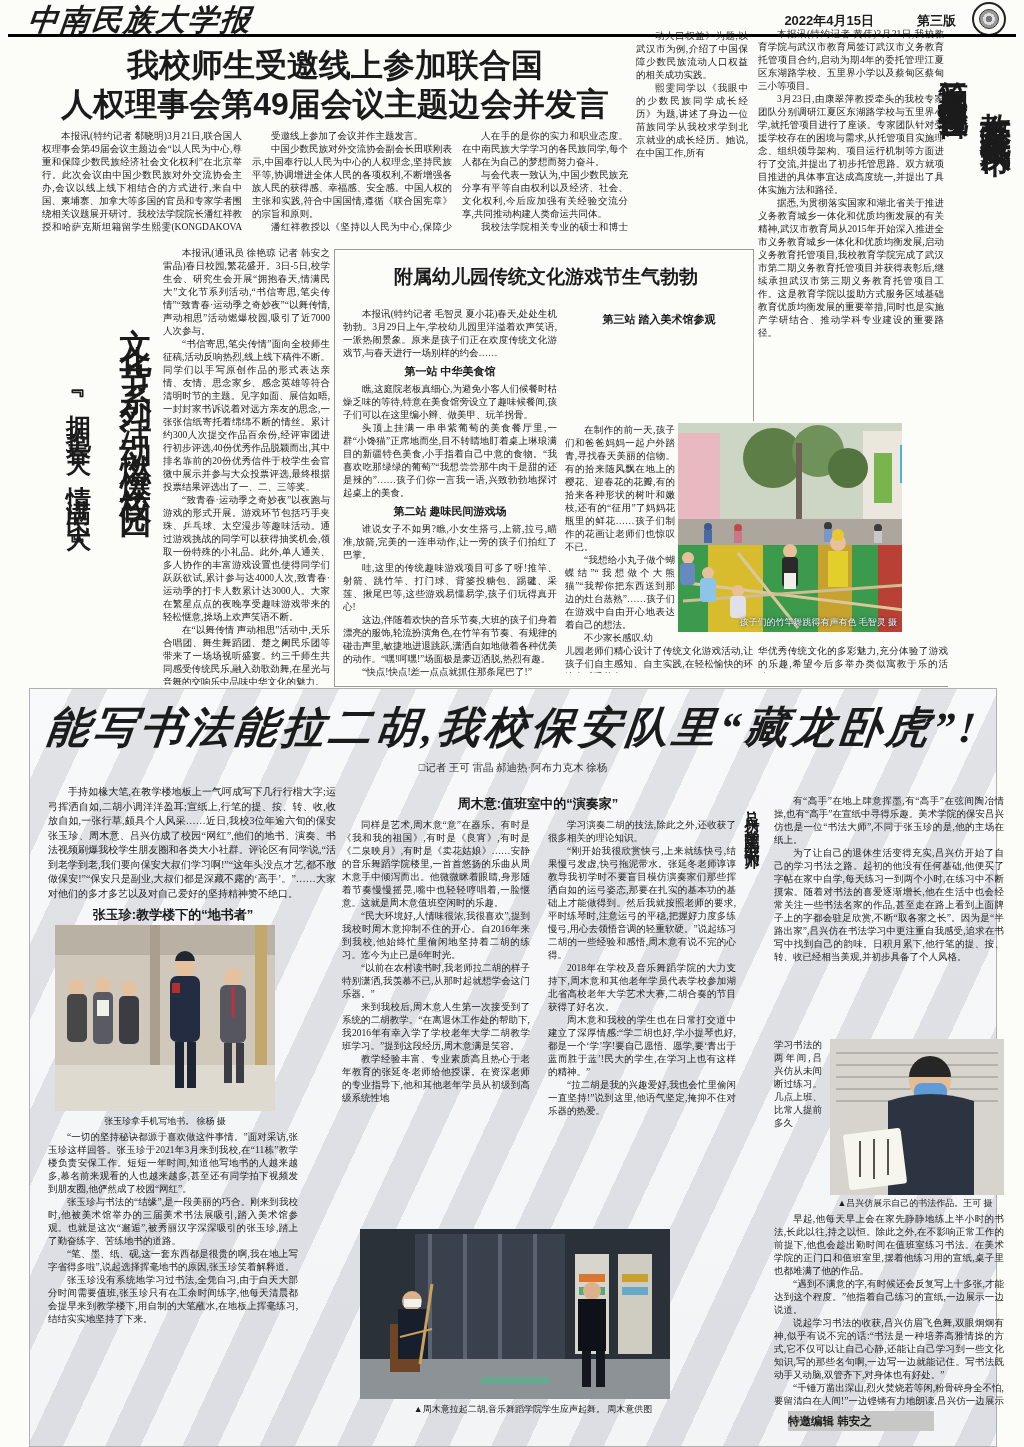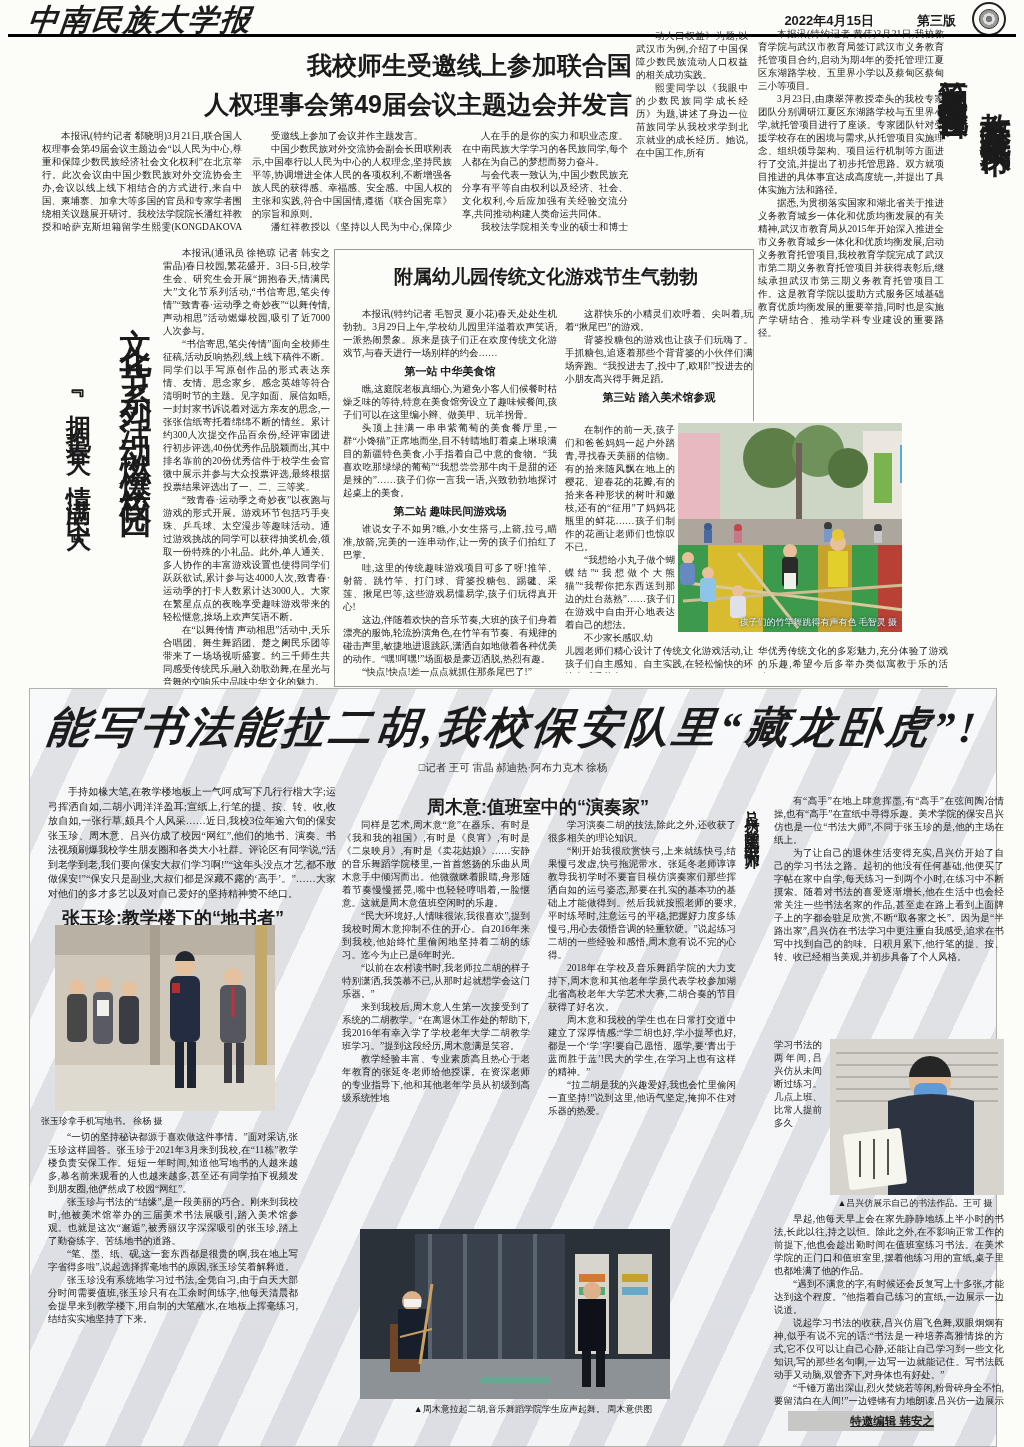--- a/index.html
+++ b/index.html
@@ -5,21 +5,21 @@
   html,body{margin:0;padding:0;background:#888;}
   .page{position:relative;width:1024px;height:1447px;background:#fcfcf9;overflow:hidden;
         font-family:"Liberation Serif",serif;color:#1b1b1b;margin:0 auto;}
   .abs{position:absolute;}
   .col{font-size:9.5px;line-height:13px;text-align:justify;overflow:hidden;}
   .col p{margin:0;text-indent:2em;}
   .vtext{writing-mode:vertical-rl;}
   .hl{font-family:"Liberation Sans",sans-serif;font-weight:bold;}
   .station{font-family:"Liberation Sans",sans-serif;font-weight:bold;font-size:11px;
            text-align:center;margin:5px 0;}
-  .subhead{font-family:"Liberation Sans",sans-serif;font-weight:bold;font-size:18px;text-align:center;}
+  .subhead{font-family:"Liberation Sans",sans-serif;font-weight:bold;font-size:13px;text-align:center;}
   .caption{font-size:9px;line-height:12px;}
   .rule{background:#000;}
   .thinline{background:#9a9a96;}
   .photo{overflow:hidden;}
   .brush{font-style:italic;transform:skewX(-6deg);}
   .featurebox{background:
      repeating-linear-gradient(115deg,rgba(255,255,255,.5) 0 38px,rgba(205,208,214,.45) 38px 70px),
      linear-gradient(180deg,#f1f2f4,#e7e9ed);
      border:1px solid #b0b0ac;}
 </style>
@@ -31,21 +31,21 @@
   <div class="abs brush hl" style="left:28px;top:0px;font-size:30px;letter-spacing:2px;">中南民族大学报</div>
   <div class="abs hl" style="right:150px;top:12px;font-size:13px;">2022年4月15日</div>
   <div class="abs hl" style="right:68px;top:12px;font-size:13px;">第三版</div>
   <div class="abs" style="right:18px;top:2px;width:30px;height:30px;border-radius:50%;
        border:2px solid #222;display:flex;align-items:center;justify-content:center;">
     <div style="width:18px;height:18px;border-radius:50%;border:1px solid #333;background:
          radial-gradient(circle at 50% 50%, #777 0 3px, #ddd 3px 6px, #999 6px 9px);"></div>
   </div>
   <div class="abs rule" style="left:8px;top:34px;width:1008px;height:3px;"></div>
 
-  <div class="abs hl" style="left:38px;top:46px;width:594px;text-align:right;font-size:25px;line-height:39px;">
+  <div class="abs hl" style="left:38px;top:46px;width:594px;text-align:center;font-size:32px;line-height:39px;">
     <div>我校师生受邀线上参加联合国</div>
     <div>人权理事会第49届会议主题边会并发言</div>
   </div>
   <div class="abs col" style="left:42px;top:130px;width:200px;height:104px;">
       <p>本报讯(特约记者 郗晓明)3月21日,联合国人权理事会第49届会议主题边会“以人民为中心,尊重和保障少数民族经济社会文化权利”在北京举行。此次会议由中国少数民族对外交流协会主办,会议以线上线下相结合的方式进行,来自中国、柬埔寨、加拿大等多国的官员和专家学者围绕相关议题展开研讨。我校法学院院长潘红祥教授和哈萨克斯坦籍留学生熙雯(KONGDAKOVA TATYANA)</p>
     </div>
   <div class="abs col" style="left:252px;top:130px;width:200px;height:104px;">
       <p>受邀线上参加了会议并作主题发言。</p>
       <p>中国少数民族对外交流协会副会长田联刚表示,中国奉行以人民为中心的人权理念,坚持民族平等,协调增进全体人民的各项权利,不断增强各族人民的获得感、幸福感、安全感。中国人权的主张和实践,符合中国国情,遵循《联合国宪章》的宗旨和原则。</p>
       <p>潘红祥教授以《坚持以人民为中心,保障少数民族流</p>
@@ -96,24 +96,20 @@
     <div class="station">第二站 趣味民间游戏场</div>
     <div>
         <p>谁说女子不如男?瞧,小女生搭弓,上箭,拉弓,瞄准,放箭,完美的一连串动作,让一旁的孩子们拍红了巴掌。</p>
         <p>哇,这里的传统趣味游戏项目可多了呀!推竿、射箭、跳竹竿、打门球、背篓投糖包、踢毽、采莲、揪尾巴等,这些游戏易懂易学,孩子们玩得真开心!</p>
         <p>这边,伴随着欢快的音乐节奏,大班的孩子们身着漂亮的服饰,轮流扮演角色,在竹竿有节奏、有规律的碰击声里,敏捷地进退跳跃,潇洒自如地做着各种优美的动作。“嘿!呵嘿!”场面极是豪迈洒脱,热烈有趣。</p>
         <p>“快点!快点!差一点点就抓住那条尾巴了!”</p>
       </div>
   </div>
 
   <div class="abs col" style="left:565px;top:308px;width:188px;height:114px;">
-    <div>
-        <p>这群快乐的小精灵们欢呼着、尖叫着,玩着“揪尾巴”的游戏。</p>
-        <p>背篓投糖包的游戏也让孩子们玩嗨了。手抓糖包,追逐着那些个背背篓的小伙伴们满场奔跑。“我投进去了,投中了,欧耶!”投进去的小朋友高兴得手舞足蹈。</p>
-      </div>
     <div class="station">第三站 踏入美术馆参观</div>
   </div>
   <div class="abs col" style="left:565px;top:424px;width:110px;height:218px;">
       <p>在制作的前一天,孩子们和爸爸妈妈一起户外踏青,寻找春天美丽的信物。有的拾来随风飘在地上的樱花、迎春花的花瓣,有的拾来各种形状的树叶和嫩枝,还有的“征用”了妈妈花瓶里的鲜花……孩子们制作的花画让老师们也惊叹不已。</p>
       <p>“我想给小丸子做个蝴蝶结”“我想做个大熊猫”“我帮你把东西送到那边的灶台蒸熟”……孩子们在游戏中自由开心地表达着自己的想法。</p>
       <p>不少家长感叹,幼</p>
     </div>
   <div class="abs col" style="left:565px;top:645px;width:188px;height:28px;"><span>儿园老师们精心设计了传统文化游戏活动,让孩子们自主感知、自主实践,在轻松愉快的环境中感受着中</span></div>
   <div class="abs col" style="left:758px;top:645px;width:190px;height:28px;"><span>华优秀传统文化的多彩魅力,充分体验了游戏的乐趣,希望今后多举办类似寓教于乐的活动。</span></div>
 
@@ -205,21 +201,21 @@
         </g>
         <g>
           <circle cx="178" cy="52" r="9" fill="#e5c1a0"></circle>
           <rect x="165" y="60" width="26" height="58" rx="6" fill="#56565e"></rect>
           <line x1="178" y1="62" x2="178" y2="92" stroke="#c03040" stroke-width="3"></line>
           <rect x="169" y="118" width="8" height="40" fill="#3c3c44"></rect>
             <rect x="181" y="118" width="8" height="40" fill="#3c3c44"></rect>
         </g>
       </svg>
     </div>
-    <div class="abs caption" style="left:11px;top:426px;width:220px;">张玉珍拿手机写地书。 徐杨 摄</div>
+    <div class="abs caption" style="left:25px;top:426px;width:220px;text-align:center;">张玉珍拿手机写地书。 徐杨 摄</div>
     <div class="abs col" style="left:18px;top:442px;width:250px;height:302px;">
         <p>“一切的坚持秘诀都源于喜欢做这件事情。”面对采访,张玉珍这样回答。张玉珍于2021年3月来到我校,在“11栋”教学楼负责安保工作。短短一年时间,知道他写地书的人越来越多,慕名前来观看的人也越来越多,甚至还有同学拍下视频发到朋友圈,他俨然成了校园“网红”。</p>
         <p>张玉珍与书法的“结缘”,是一段美丽的巧合。刚来到我校时,他被美术馆举办的三届美术书法展吸引,踏入美术馆参观。也就是这次“邂逅”,被秀丽汉字深深吸引的张玉珍,踏上了勤奋练字、苦练地书的道路。</p>
         <p>“笔、墨、纸、砚,这一套东西都是很贵的啊,我在地上写字省得多啦”,说起选择挥毫地书的原因,张玉珍笑着解释道。</p>
         <p>张玉珍没有系统地学习过书法,全凭自习,由于白天大部分时间需要值班,张玉珍只有在工余时间练字,他每天清晨都会提早来到教学楼下,用自制的大笔蘸水,在地板上挥毫练习,结结实实地坚持了下来。</p>
       </div>
 
     <div class="abs subhead" style="left:312px;top:106px;width:392px;">周木意:值班室中的“演奏家”</div>
     <div class="abs col" style="left:312px;top:130px;width:188px;height:404px;">
         <p>同样是艺术,周木意“意”在器乐。有时是《我和我的祖国》,有时是《良宵》,有时是《二泉映月》,有时是《卖花姑娘》……安静的音乐舞蹈学院楼里,一首首悠扬的乐曲从周木意手中倾泻而出。他微微眯着眼睛,身形随着节奏慢慢摇晃,嘴中也轻轻哼唱着,一脸惬意。这就是周木意值班空闲时的乐趣。</p>
@@ -303,16 +299,16 @@
     </div>
     <div class="abs caption" style="left:796px;top:508px;width:178px;text-align:center;">▲吕兴仿展示自己的书法作品。王可 摄</div>
     <div class="abs col" style="left:744px;top:524px;width:230px;height:192px;">
         <p>早起,他每天早上会在家先静静地练上半小时的书法,长此以往,持之以恒。除此之外,在不影响正常工作的前提下,他也会趁出勤时间在值班室练习书法。在美术学院的正门口和值班室里,摆着他练习用的宣纸,桌子里也都堆满了他的作品。</p>
         <p>“遇到不满意的字,有时候还会反复写上十多张,才能达到这个程度。”他指着自己练习的宣纸,一边展示一边说道。</p>
         <p>说起学习书法的收获,吕兴仿眉飞色舞,双眼炯炯有神,似乎有说不完的话:“书法是一种培养高雅情操的方式,它不仅可以让自己心静,还能让自己学习到一些文化知识,写的那些名句啊,一边写一边就能记住。写书法既动手又动脑,双管齐下,对身体也有好处。”</p>
         <p>“千锤万凿出深山,烈火焚烧若等闲,粉骨碎身全不怕,要留清白在人间!”一边铿锵有力地朗读,吕兴仿一边展示他的书法作品。</p>
       </div>
 
     <div class="abs hl" style="left:758px;top:722px;width:146px;height:20px;background:#c7c7c5;
-         text-align:right;font-size:11.5px;line-height:20px;text-decoration:underline;">特邀编辑 韩安之</div>
+         text-align:left;font-size:11.5px;line-height:20px;">特邀编辑 韩安之</div>
   </div>
 
 </div>
 
 </body></html>

